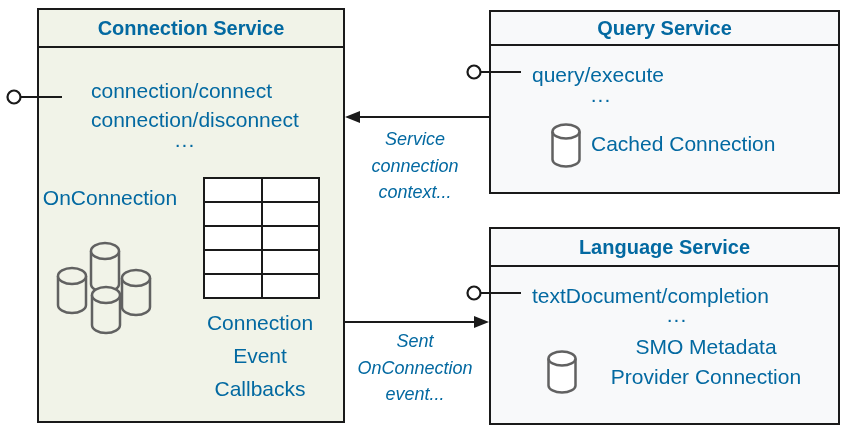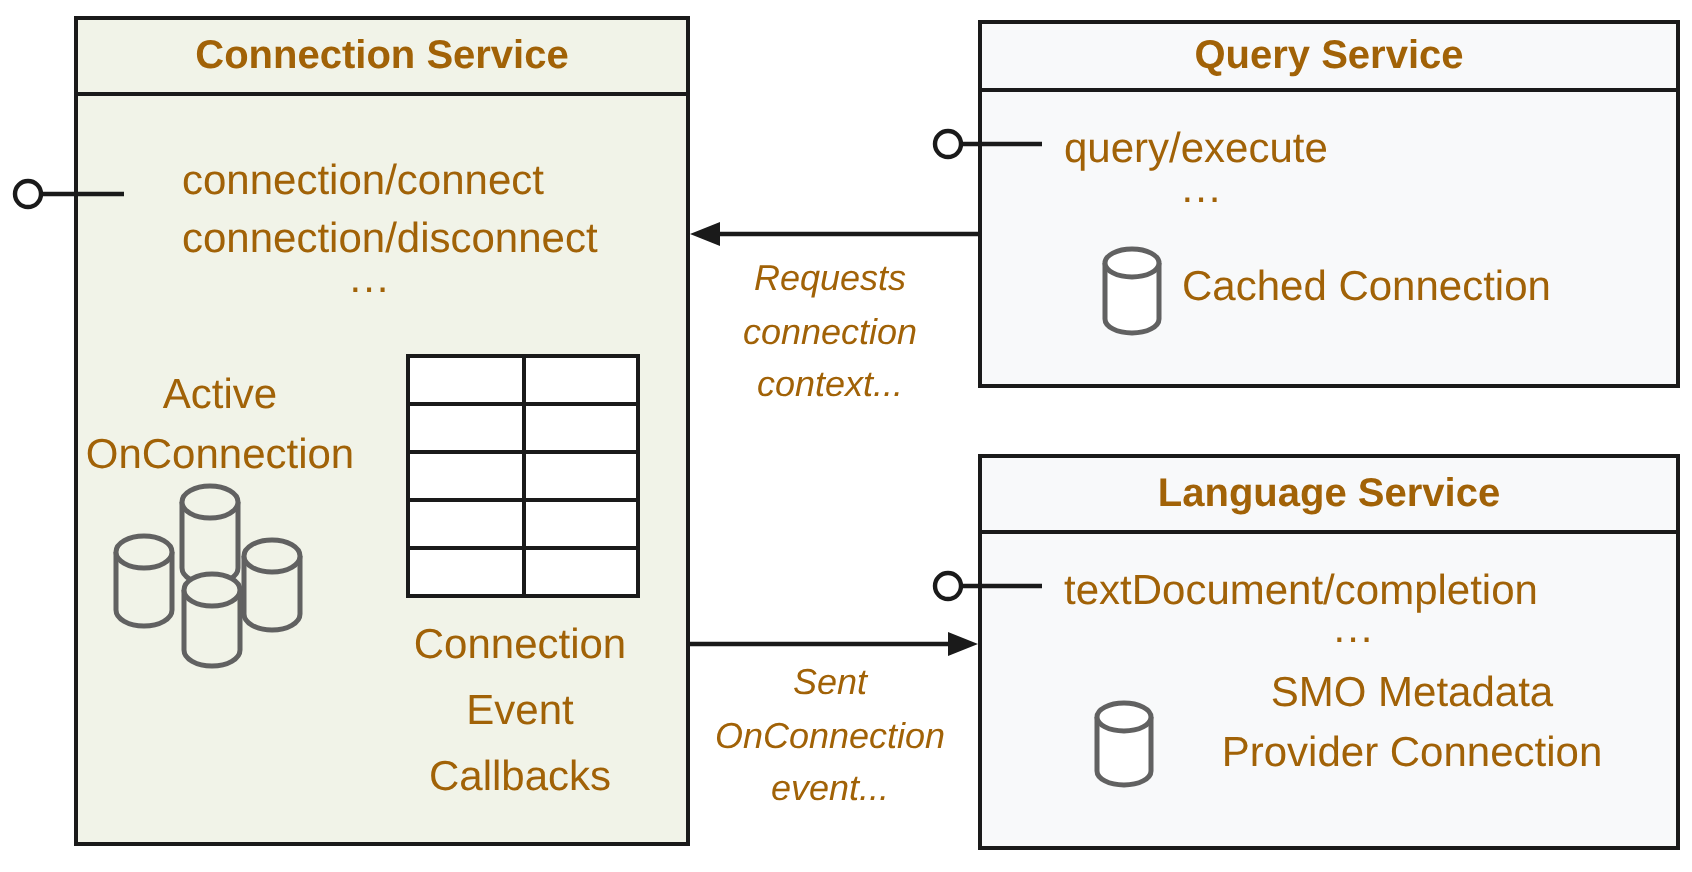--- a/index.html
+++ b/index.html
@@ -7,21 +7,21 @@
     padding: 0;
     background: #ffffff;
     font-family: "Liberation Sans", "DejaVu Sans", sans-serif;
   }
   .canvas {
     position: relative;
     width: 846px;
     height: 436px;
     background: #ffffff;
     overflow: hidden;
-    color: #a16207;
+    color: #0369a1;
   }
   .box {
     position: absolute;
     box-sizing: border-box;
     border: 2px solid #1a1a1a;
   }
   .box.conn  { left: 37px;  top: 8px;   width: 308px; height: 415px; background: #f1f3e8; }
   .box.query { left: 489px; top: 10px;  width: 351px; height: 184px; background: #f8f9fa; }
   .box.lang  { left: 489px; top: 227px; width: 351px; height: 198px; background: #f8f9fa; }
   .box-header {
@@ -101,21 +101,20 @@
       <span>Connection Service</span>
     </div>
 
     <div class="abs body-text methods conn-methods">
       <div>connection/connect</div>
       <div>connection/disconnect</div>
     </div>
     <div class="abs ellipsis conn-ellipsis">...</div>
 
     <div class="abs centered active-label">
-      <div>Active</div>
       <div>OnConnection</div>
     </div>
 
     <svg class="abs cluster-svg" width="130" height="110" viewBox="0 0 130 110">
       <g fill="#f1f3e8" stroke="#616161" stroke-width="2.5">
 
         <g transform="translate(3,27)">
           <path d="M2 9 v29 a14 8 0 0 0 28 0 V9"></path>
           <ellipse cx="16" cy="9" rx="14" ry="8"></ellipse>
         </g>
@@ -216,21 +215,21 @@
       <polygon points="345,117 360,111 360,123" fill="#1a1a1a"></polygon>
     </g>
 
     <g>
       <line x1="345" y1="322" x2="477" y2="322" stroke="#1a1a1a" stroke-width="2.2"></line>
       <polygon points="489,322 474,316 474,328" fill="#1a1a1a"></polygon>
     </g>
   </svg>
 
   <div class="arrow-label label-requests">
-    <div>Requests</div>
+    <div>Service</div>
     <div>connection</div>
     <div>context...</div>
   </div>
   <div class="arrow-label label-sent">
     <div>Sent</div>
     <div>OnConnection</div>
     <div>event...</div>
   </div>
 
 </div>

